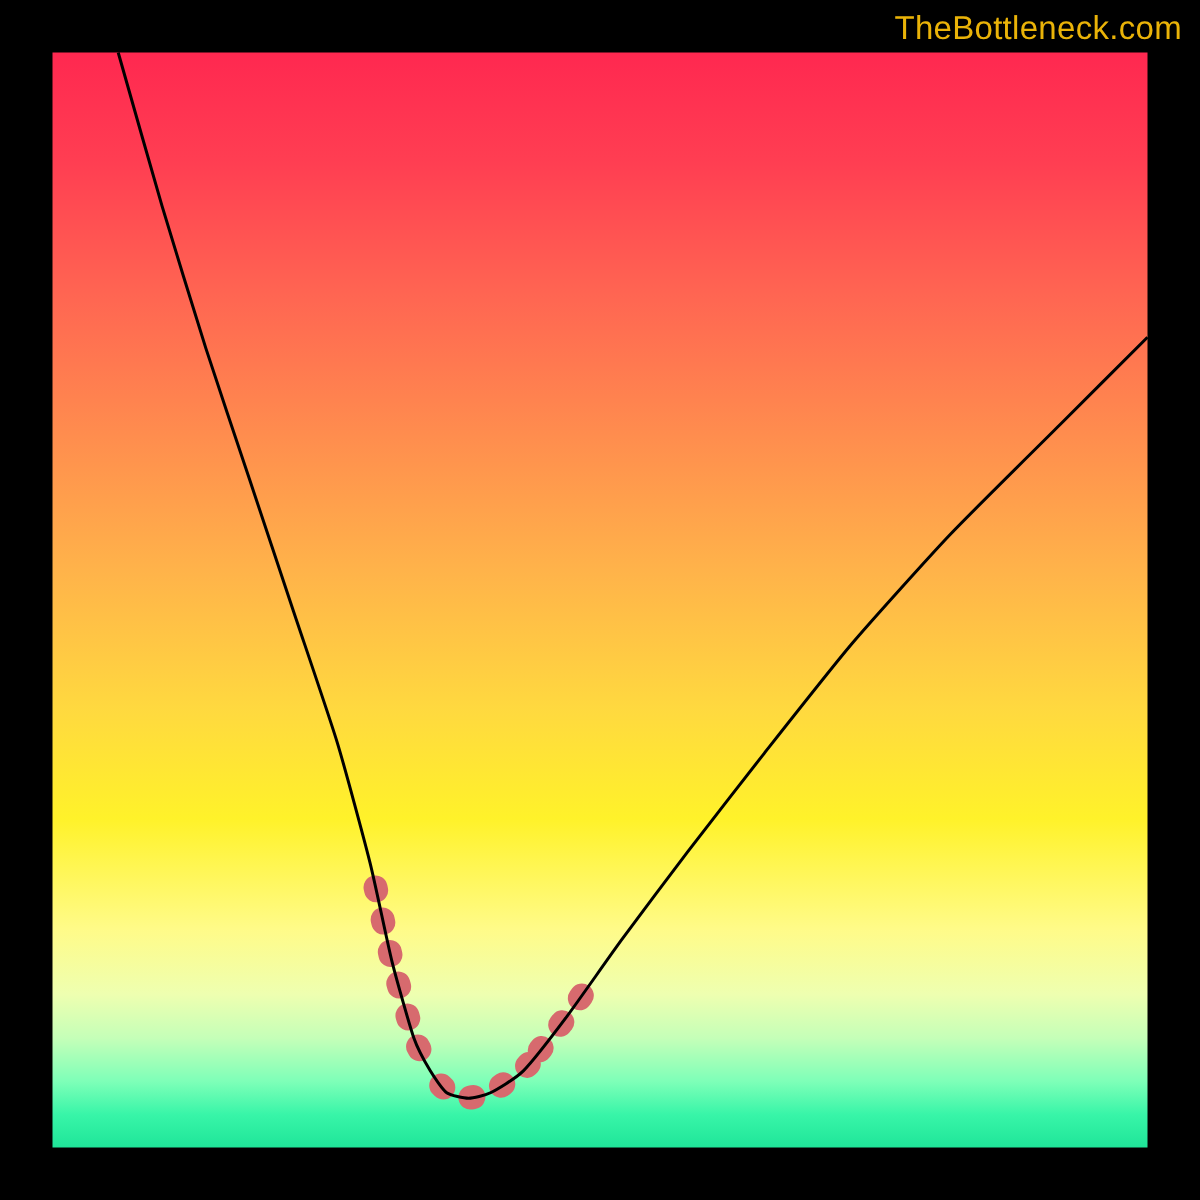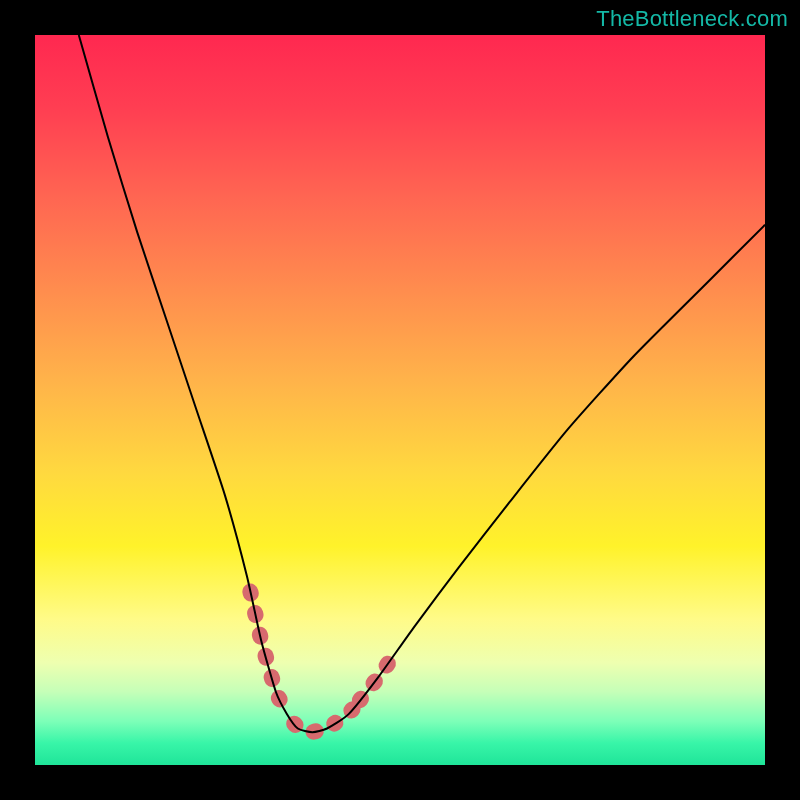--- a/index.html
+++ b/index.html
@@ -39,21 +39,21 @@
       #c5ffb8 90%,
       #7dffb8 94%,
       #38f5a8 97%,
       #1fe599 100%
     );
   }
   .watermark {
     position: absolute;
     top: 6px;
     right: 12px;
-    color: #14b8a6;
+    color: #eab308;
     font-size: 22px;
     letter-spacing: 0.2px;
     font-weight: 400;
   }
   svg.curve {
     position: absolute;
     top: 0;
     left: 0;
     width: 730px;
     height: 730px;

